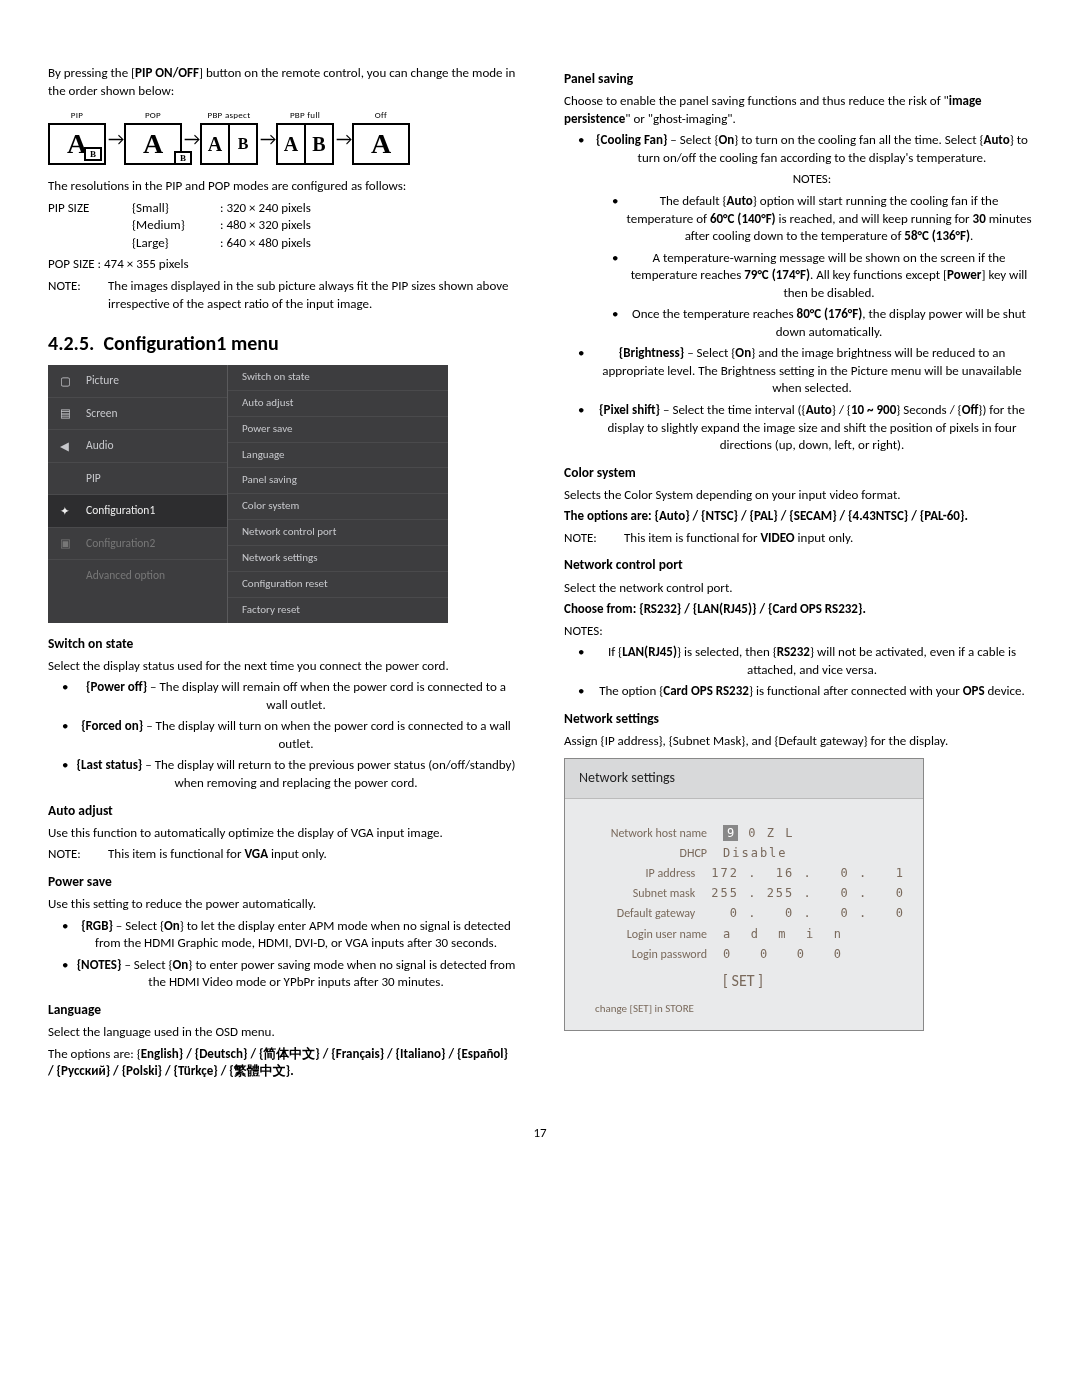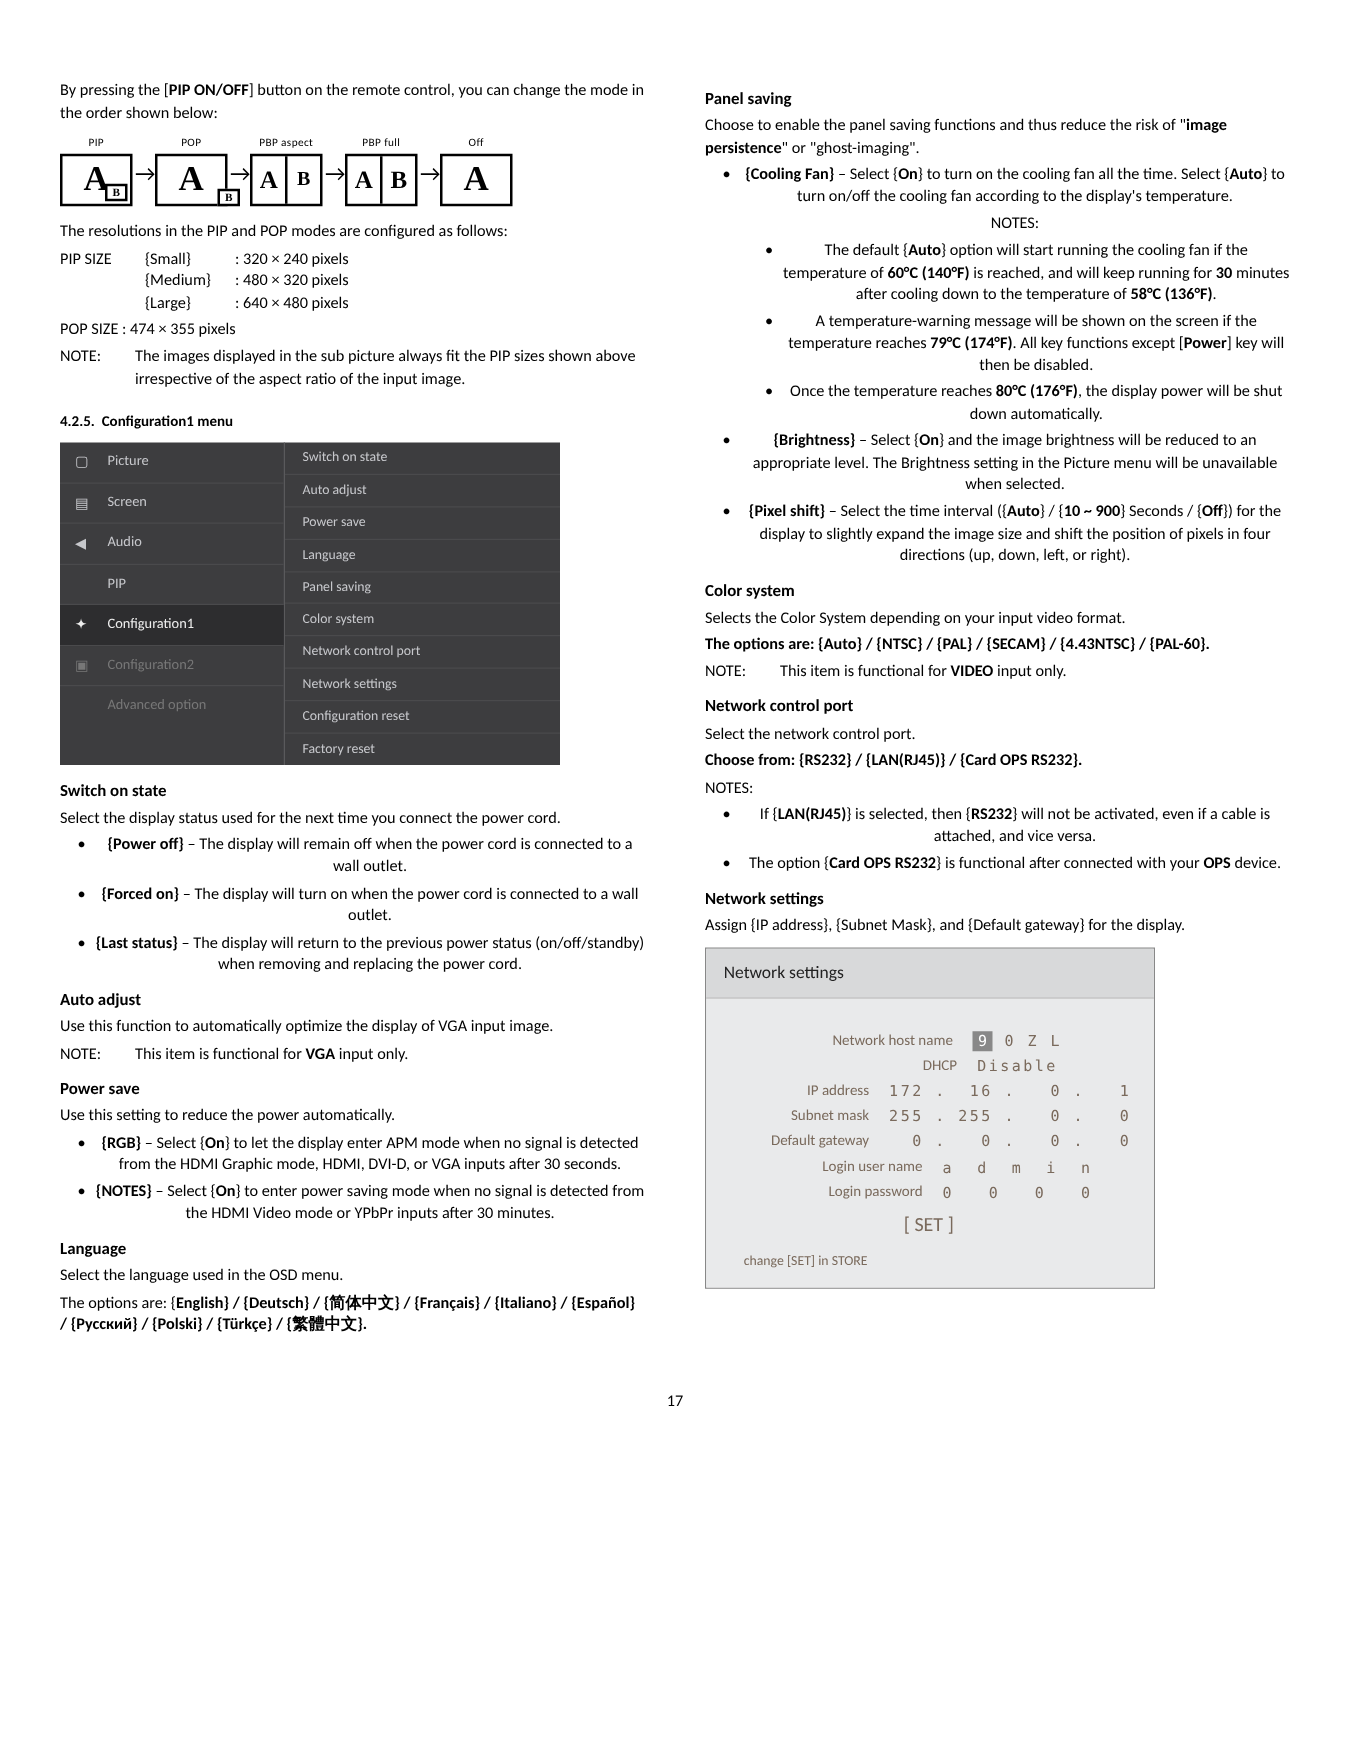--- a/index.html
+++ b/index.html
@@ -9,58 +9,58 @@
     color: #000;
     background: #fff;
     width: 1080px;
     padding: 60px 48px 40px 48px;
     line-height: 1.35;
   }
   .columns { display: flex; gap: 48px; }
   .col { flex: 1; min-width: 0; }
   p { margin: 4px 0; }
   .bold { font-weight: bold; }
-  .section-heading { font-weight: bold; font-size: 12px; margin: 18px 0 6px 0; }
+  .section-heading { font-weight: bold; font-size: 20px; margin: 18px 0 6px 0; }
   .sub-heading { font-weight: bold; margin: 10px 0 2px 0; font-size: 13.5px; }
   ul.bullets { list-style: none; padding-left: 14px; margin: 4px 0; text-align: center; }
   ul.bullets > li { position: relative; padding-left: 14px; margin: 4px 0; }
   ul.bullets > li::before { content: "•"; position: absolute; left: 0; top: 0; }
   ul.bullets ul.bullets { margin-left: 6px; }
   .note-row { display: flex; gap: 8px; margin: 4px 0; }
   .note-label { width: 52px; flex-shrink: 0; }
   .page-num { text-align: center; margin-top: 40px; font-size: 13px; }
   
   .mode-diagram { display: flex; align-items: flex-start; gap: 2px; margin: 10px 0 12px 0; }
   .mode-cell { display: flex; flex-direction: column; align-items: center; }
   .mode-label { font-size: 9px; margin-bottom: 2px; letter-spacing: 0.3px; }
   .mode-box { width: 58px; height: 42px; border: 2.5px solid #000; position: relative; display: flex; align-items: center; justify-content: center; font-family: Georgia, serif; font-weight: bold; font-size: 28px; background: #fff; }
   .mode-box .small-b { position: absolute; width: 18px; height: 14px; border: 2px solid #000; font-size: 9px; display: flex; align-items: center; justify-content: center; background: #fff; font-family: Georgia, serif; }
   .mode-box.pbp { font-size: 20px; letter-spacing: 0; }
   .mode-box.pbp .half { flex: 1; display: flex; align-items: center; justify-content: center; height: 100%; }
   .mode-box.pbp .divider { width: 2px; background: #000; height: 100%; }
   .arrow { font-size: 18px; padding-top: 18px; width: 14px; text-align: center; }
   
-  .pip-row { display: flex; gap: 0; }
+  .pip-row { display: flex; gap: 16px; }
   .pip-row .c1 { width: 68px; }
   .pip-row .c2 { width: 72px; }
   
   .osd { background: #3d3d3f; color: #c7c8cc; width: 400px; font-size: 11.5px; margin: 8px 0 12px 0; }
   .osd-body { display: flex; min-height: 240px; }
   .osd-left { width: 180px; border-right: 1px solid #5a5a5c; }
   .osd-item { display: flex; align-items: center; gap: 10px; padding: 8px 12px; border-bottom: 1px solid #4a4a4c; }
   .osd-item.selected { background: #2d2d2f; color: #eee; }
   .osd-item.disabled { color: #777; }
   .osd-icon { width: 16px; height: 14px; display: inline-block; }
   .osd-right { flex: 1; }
   .osd-right-item { padding: 5px 14px; border-bottom: 1px solid #4a4a4c; font-size: 11px; }
   
   .net-box { border: 1px solid #888; width: 360px; margin: 8px 0 10px 0; padding: 0; }
   .net-title { background: #d8d9da; padding: 10px 14px; font-size: 14px; color: #222; border-bottom: 1px solid #bbb; }
   .net-body { background: #e9eaeb; padding: 22px 18px 8px 18px; color: #7a6a5c; font-size: 12px; }
-  .net-row { display: flex; align-items: center; margin: 4px 0; justify-content: center; }
+  .net-row { display: flex; align-items: center; margin: 4px 0; }
   .net-label { width: 140px; text-align: right; padding-right: 16px; }
   .net-val { display: flex; gap: 10px; letter-spacing: 2px; font-family: monospace; color: #7a6a5c; font-size: 12px; }
   .net-val .box { background: #888; color: #fff; padding: 0 4px; letter-spacing: 0; }
   .net-set { margin: 8px 0 4px 140px; font-size: 16px; }
   .net-footer { text-align: left; font-size: 11px; padding: 6px 12px; color: #7a6a5c; }
 </style>
 </head>
 <body>
 
 <div class="columns">

